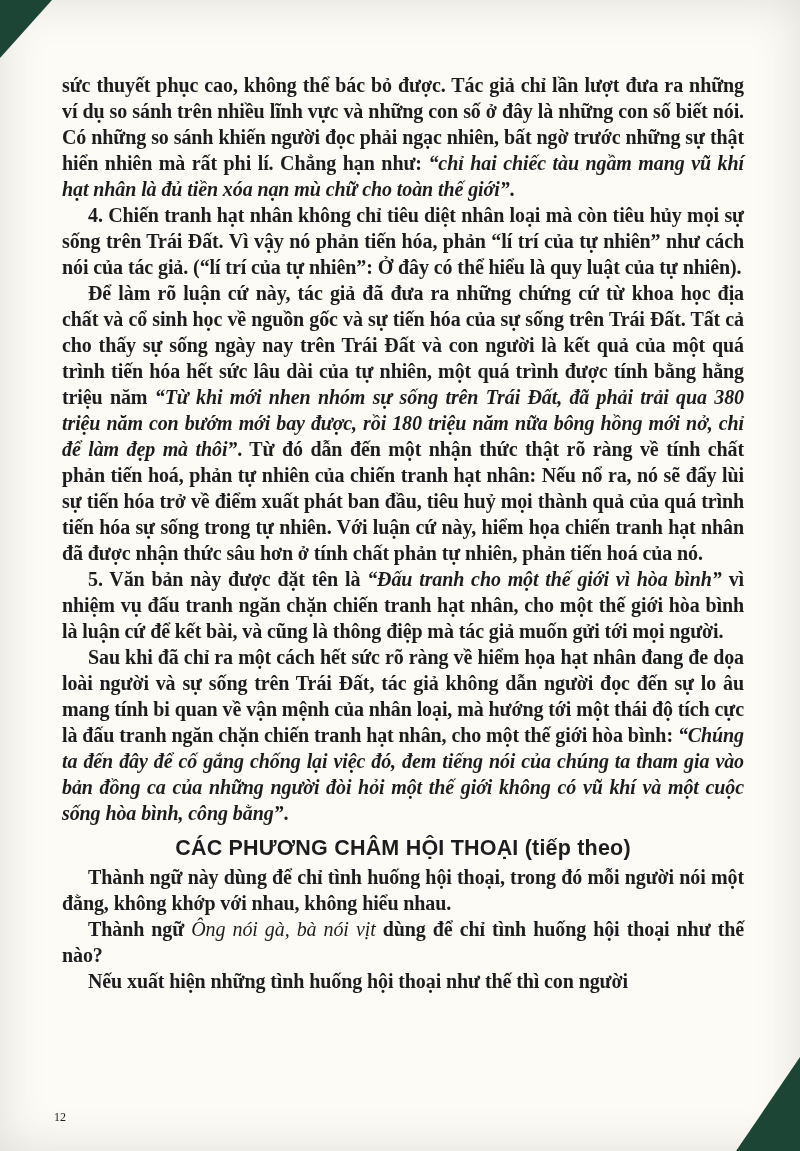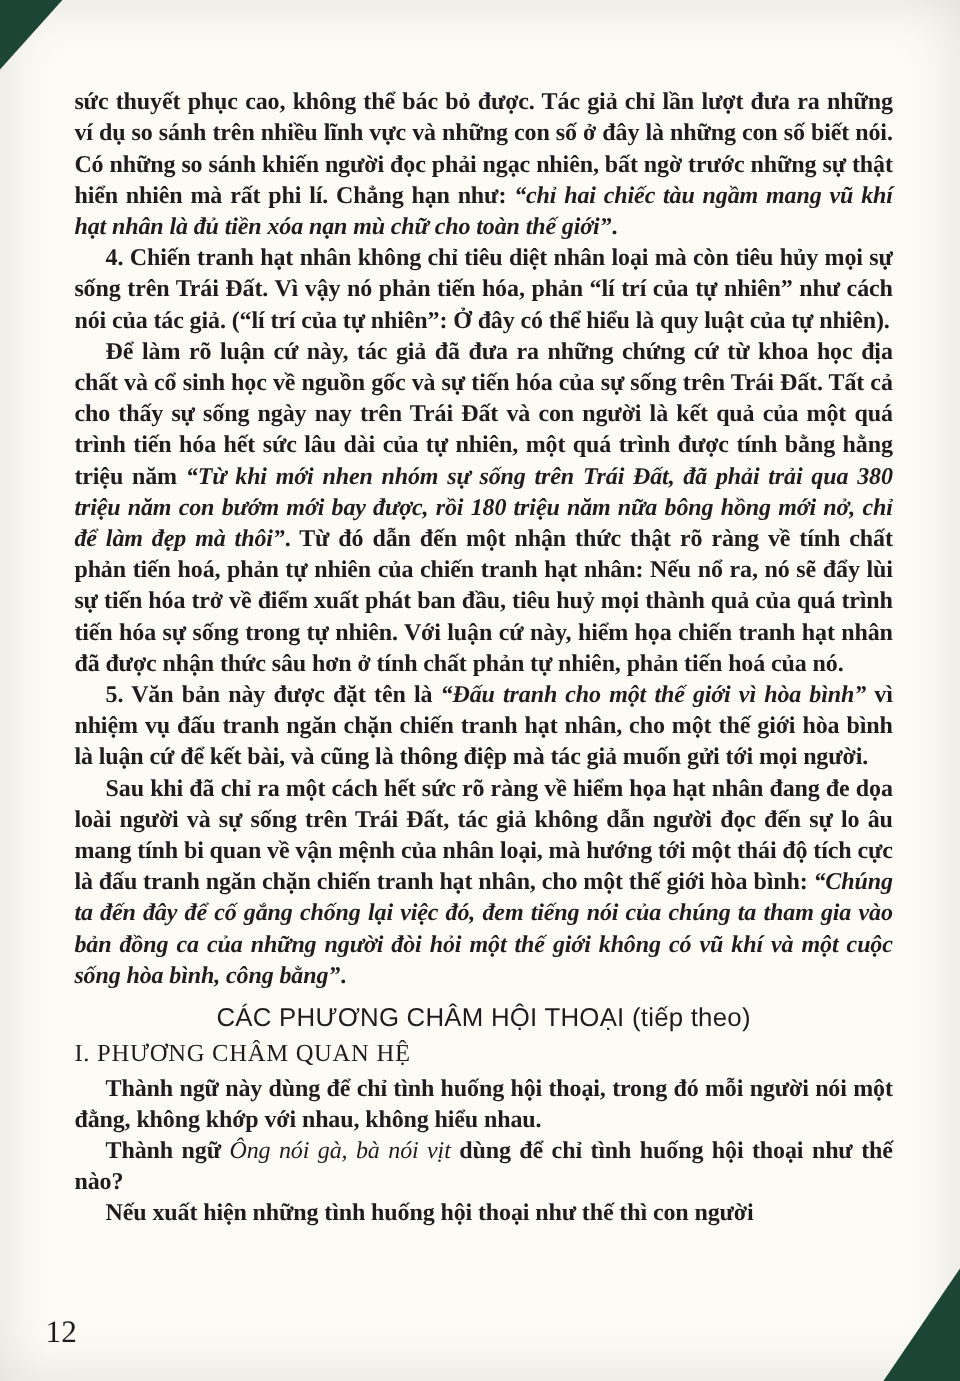--- a/index.html
+++ b/index.html
@@ -41,53 +41,52 @@
   p.para.indent { text-indent: 26px; }
   .run-normal { font-weight: bold; font-style: normal; }
   .run-bold { font-weight: bold; }
   .run-italic { font-style: italic; }
   .run-bold-italic { font-weight: bold; font-style: italic; }
   h2.section-heading {
     margin: 9px 0 3px;
     text-align: center;
     font-family: "Liberation Sans", sans-serif;
     font-size: 21.5px;
-    font-weight: normal;
+    font-weight: bold;
     letter-spacing: 0.2px;
     color: var(--ink, #1d1d1f);
   }
   h3.sub-heading {
     margin: 4px 0 3px;
     font-family: "Liberation Serif", serif;
     font-size: 20.5px;
     font-weight: normal;
     letter-spacing: 0.6px;
     text-align: left;
     text-indent: 0;
     color: var(--ink, #1d1d1f);
   }
   .page-number {
     position: absolute;
-    left: 38px; bottom: 26px;
-    font-size: 26px;
+    left: 54px; bottom: 26px;
+    font-size: 12px;
     color: var(--ink, #1d1d1f);
   }
 </style>
 </head>
 <body>
 
 <div class="book-page">
   <div class="scan-corner-tl"></div>
   <div class="scan-corner-br"></div>
   <div class="page-content">
       <p class="para"><span class="run-normal">sức thuyết phục cao, không thể bác bỏ được. Tác giả chỉ lần lượt đưa ra những ví dụ so sánh trên nhiều lĩnh vực và những con số ở đây là những con số biết nói. Có những so sánh khiến người đọc phải ngạc nhiên, bất ngờ trước những sự thật hiển nhiên mà rất phi lí. Chẳng hạn như: </span><span class="run-bold-italic">“chỉ hai chiếc tàu ngầm mang vũ khí hạt nhân là đủ tiền xóa nạn mù chữ cho toàn thế giới”</span><span class="run-normal">.</span></p>
       <p class="para indent"><span class="run-bold">4.</span><span class="run-normal"> Chiến tranh hạt nhân không chỉ tiêu diệt nhân loại mà còn tiêu hủy mọi sự sống trên Trái Đất. Vì vậy nó phản tiến hóa, phản “lí trí của tự nhiên” như cách nói của tác giả. (“lí trí của tự nhiên”: Ở đây có thể hiểu là quy luật của tự nhiên).</span></p>
       <p class="para indent"><span class="run-normal">Để làm rõ luận cứ này, tác giả đã đưa ra những chứng cứ từ khoa học địa chất và cổ sinh học về nguồn gốc và sự tiến hóa của sự sống trên Trái Đất. Tất cả cho thấy sự sống ngày nay trên Trái Đất và con người là kết quả của một quá trình tiến hóa hết sức lâu dài của tự nhiên, một quá trình được tính bằng hằng triệu năm </span><span class="run-bold-italic">“Từ khi mới nhen nhóm sự sống trên Trái Đất, đã phải trải qua 380 triệu năm con bướm mới bay được, rồi 180 triệu năm nữa bông hồng mới nở, chỉ để làm đẹp mà thôi”</span><span class="run-normal">. Từ đó dẫn đến một nhận thức thật rõ ràng về tính chất phản tiến hoá, phản tự nhiên của chiến tranh hạt nhân: Nếu nổ ra, nó sẽ đẩy lùi sự tiến hóa trở về điểm xuất phát ban đầu, tiêu huỷ mọi thành quả của quá trình tiến hóa sự sống trong tự nhiên. Với luận cứ này, hiểm họa chiến tranh hạt nhân đã được nhận thức sâu hơn ở tính chất phản tự nhiên, phản tiến hoá của nó.</span></p>
       <p class="para indent"><span class="run-bold">5.</span><span class="run-normal"> Văn bản này được đặt tên là </span><span class="run-bold-italic">“Đấu tranh cho một thế giới vì hòa bình”</span><span class="run-normal"> vì nhiệm vụ đấu tranh ngăn chặn chiến tranh hạt nhân, cho một thế giới hòa bình là luận cứ để kết bài, và cũng là thông điệp mà tác giả muốn gửi tới mọi người.</span></p>
       <p class="para indent"><span class="run-normal">Sau khi đã chỉ ra một cách hết sức rõ ràng về hiểm họa hạt nhân đang đe dọa loài người và sự sống trên Trái Đất, tác giả không dẫn người đọc đến sự lo âu mang tính bi quan về vận mệnh của nhân loại, mà hướng tới một thái độ tích cực là đấu tranh ngăn chặn chiến tranh hạt nhân, cho một thế giới hòa bình: </span><span class="run-bold-italic">“Chúng ta đến đây để cố gắng chống lại việc đó, đem tiếng nói của chúng ta tham gia vào bản đồng ca của những người đòi hỏi một thế giới không có vũ khí và một cuộc sống hòa bình, công bằng”</span><span class="run-normal">.</span></p>
       <h2 class="section-heading">CÁC PHƯƠNG CHÂM HỘI THOẠI (tiếp theo)</h2>
-      <h3 class="sub-heading">I. PHƯƠNG CHÂM QUAN HỆ</h3>
       <p class="para indent"><span class="run-normal">Thành ngữ này dùng để chỉ tình huống hội thoại, trong đó mỗi người nói một đằng, không khớp với nhau, không hiểu nhau.</span></p>
       <p class="para indent"><span class="run-normal">Thành ngữ </span><span class="run-italic">Ông nói gà, bà nói vịt</span><span class="run-normal"> dùng để chỉ tình huống hội thoại như thế nào?</span></p>
       <p class="para indent"><span class="run-normal">Nếu xuất hiện những tình huống hội thoại như thế thì con người</span></p>
     </div>
   <div class="page-number">12</div>
 </div>
 
 </body></html>

